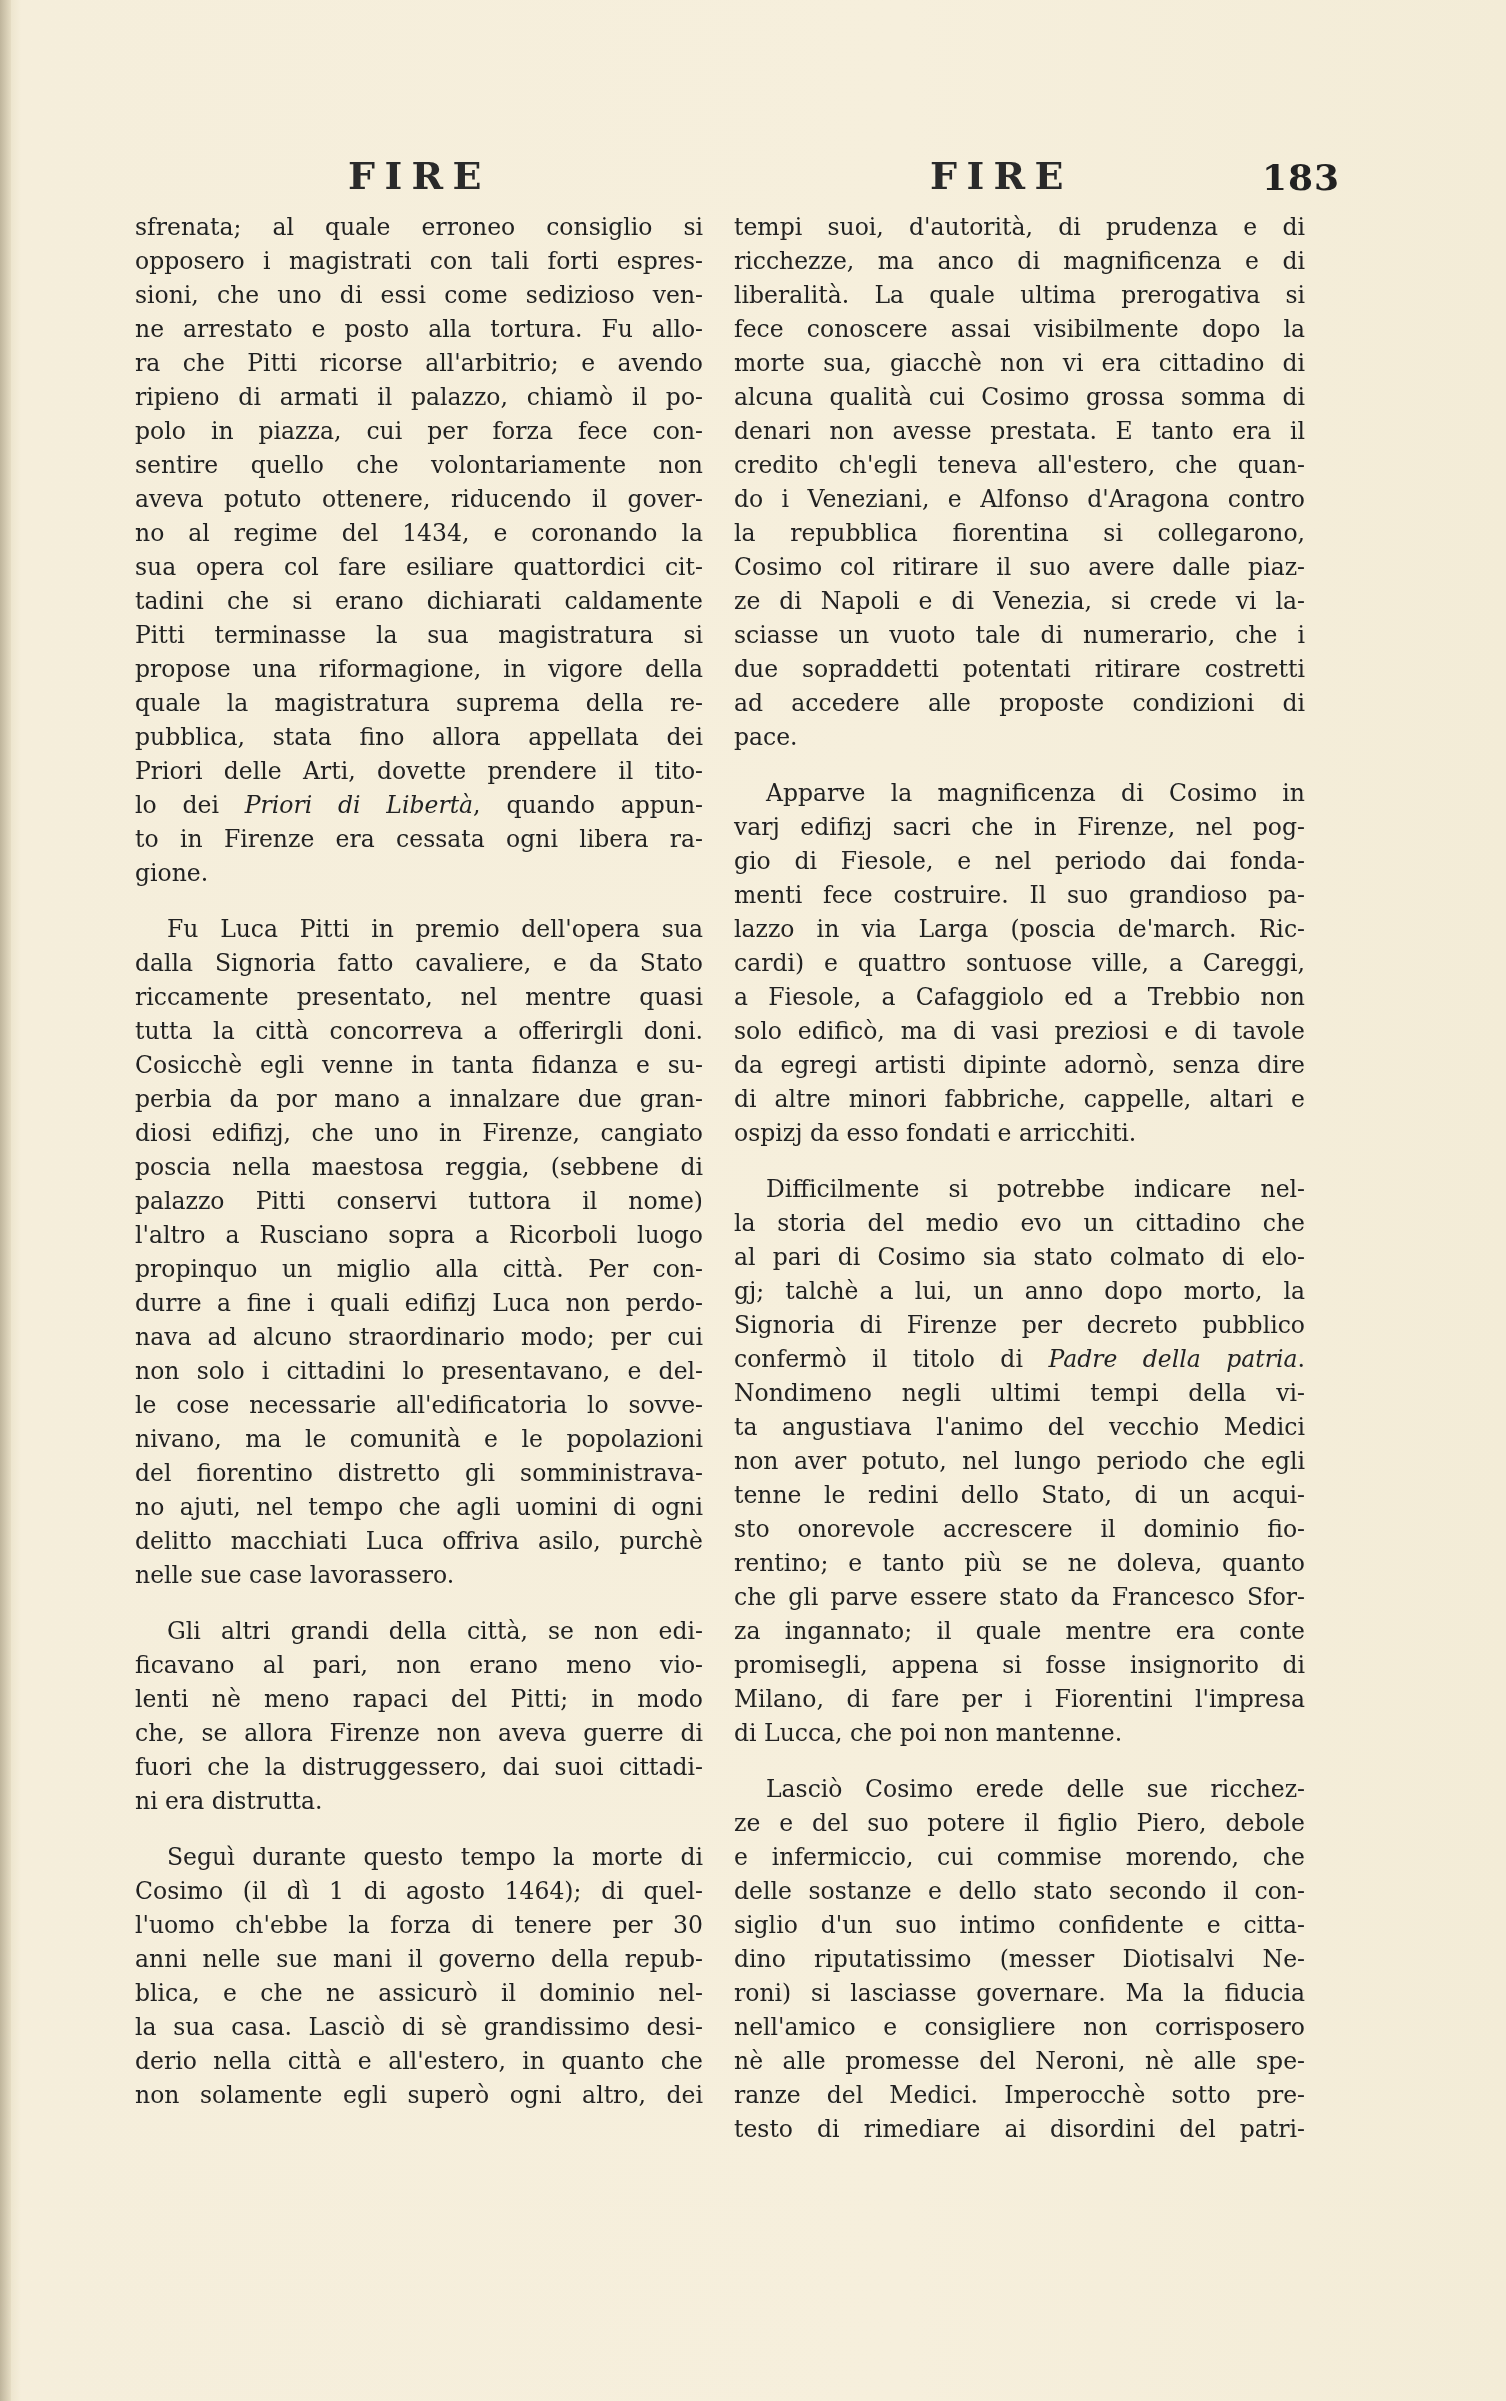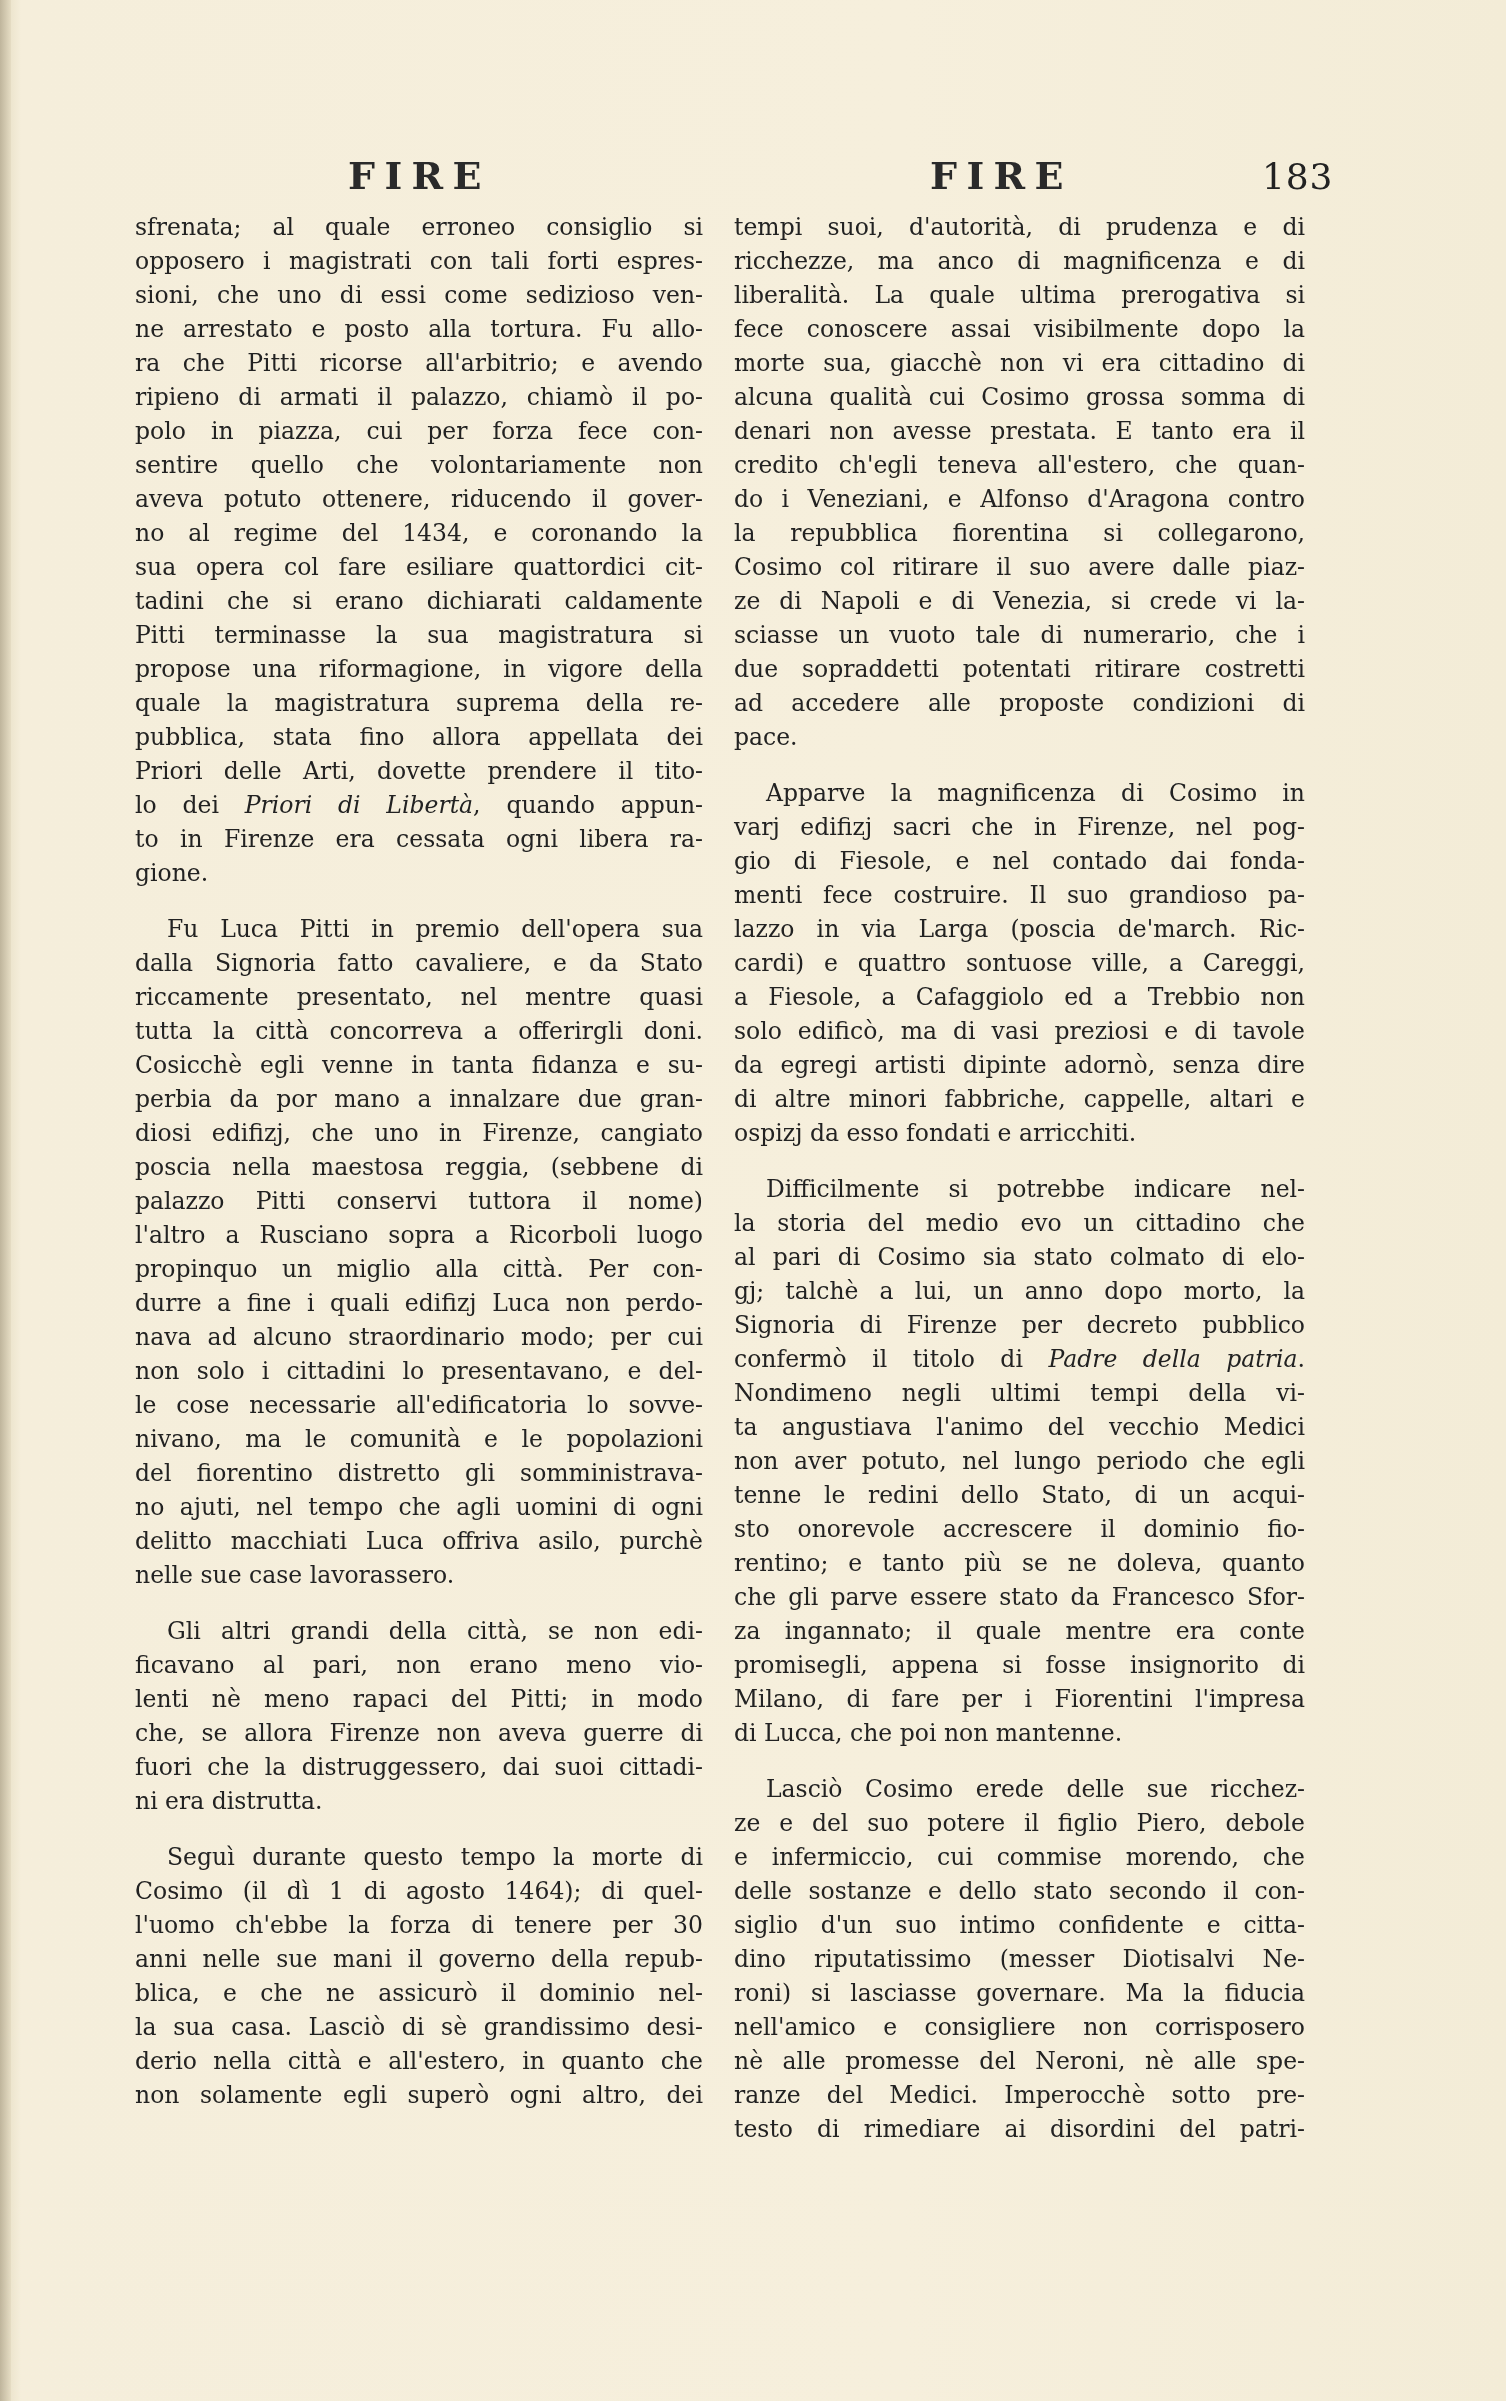--- a/index.html
+++ b/index.html
@@ -4,21 +4,21 @@
 <style>
   html,body{margin:0;padding:0;}
   body{width:1507px;height:2401px;background:#f4edd9;position:relative;overflow:hidden;
     font-family:"DejaVu Serif","Liberation Serif",serif;color:#222;}
   .page{position:absolute;inset:0;
     background:linear-gradient(90deg,#d9d0b8 0px,#ece4cc 9.4px,#f5eedb 21px,#f6efdc 60%,#f3ecd7 100%);}
   .spine{position:absolute;left:0;top:0;width:11.3px;height:2401px;background:linear-gradient(90deg,#bfb59c,#e6ddc4);}
   .running{position:absolute;top:153px;font-family:"DejaVu Serif",serif;font-weight:bold;font-size:38px;letter-spacing:9.4px;color:#2a2a2a;}
   .rh-left{left:348px;}
   .rh-right{left:930px;}
-  .pageno{position:absolute;top:156px;left:1262px;font-family:"DejaVu Serif",serif;font-weight:normal;font-size:36px;color:#222;letter-spacing:0.9px;}
+  .pageno{position:absolute;top:156px;left:1262px;font-family:"DejaVu Serif",serif;font-weight:bold;font-size:36px;color:#222;letter-spacing:0.9px;}
   .col{position:absolute;top:210px;width:568px;}
   .col-left{left:135px;}
   .col-right{left:734px;width:571px;}
   .line{display:block;height:34px;line-height:34px;font-size:23.5px;text-align:justify;text-align-last:justify;white-space:nowrap;overflow:visible;}
   .line.last{text-align-last:left;}
   .line.indent{padding-left:32px;}
   .line.gap{margin-top:22px;}
   .line i{font-style:italic;}
 </style>
 </head>
@@ -99,21 +99,21 @@
       <span class="line"><span>do i Veneziani, e Alfonso d'Aragona contro</span></span>
       <span class="line"><span>la repubblica fiorentina si collegarono,</span></span>
       <span class="line"><span>Cosimo col ritirare il suo avere dalle piaz-</span></span>
       <span class="line"><span>ze di Napoli e di Venezia, si crede vi la-</span></span>
       <span class="line"><span>sciasse un vuoto tale di numerario, che i</span></span>
       <span class="line"><span>due sopraddetti potentati ritirare costretti</span></span>
       <span class="line"><span>ad accedere alle proposte condizioni di</span></span>
       <span class="line last"><span>pace.</span></span>
       <span class="line indent gap"><span>Apparve la magnificenza di Cosimo in</span></span>
       <span class="line"><span>varj edifizj sacri che in Firenze, nel pog-</span></span>
-      <span class="line"><span>gio di Fiesole, e nel contado dai fonda-</span></span>
+      <span class="line"><span>gio di Fiesole, e nel periodo dai fonda-</span></span>
       <span class="line"><span>menti fece costruire. Il suo grandioso pa-</span></span>
       <span class="line"><span>lazzo in via Larga (poscia de'march. Ric-</span></span>
       <span class="line"><span>cardi) e quattro sontuose ville, a Careggi,</span></span>
       <span class="line"><span>a Fiesole, a Cafaggiolo ed a Trebbio non</span></span>
       <span class="line"><span>solo edificò, ma di vasi preziosi e di tavole</span></span>
       <span class="line"><span>da egregi artisti dipinte adornò, senza dire</span></span>
       <span class="line"><span>di altre minori fabbriche, cappelle, altari e</span></span>
       <span class="line last"><span>ospizj da esso fondati e arricchiti.</span></span>
       <span class="line indent gap"><span>Difficilmente si potrebbe indicare nel-</span></span>
       <span class="line"><span>la storia del medio evo un cittadino che</span></span>

